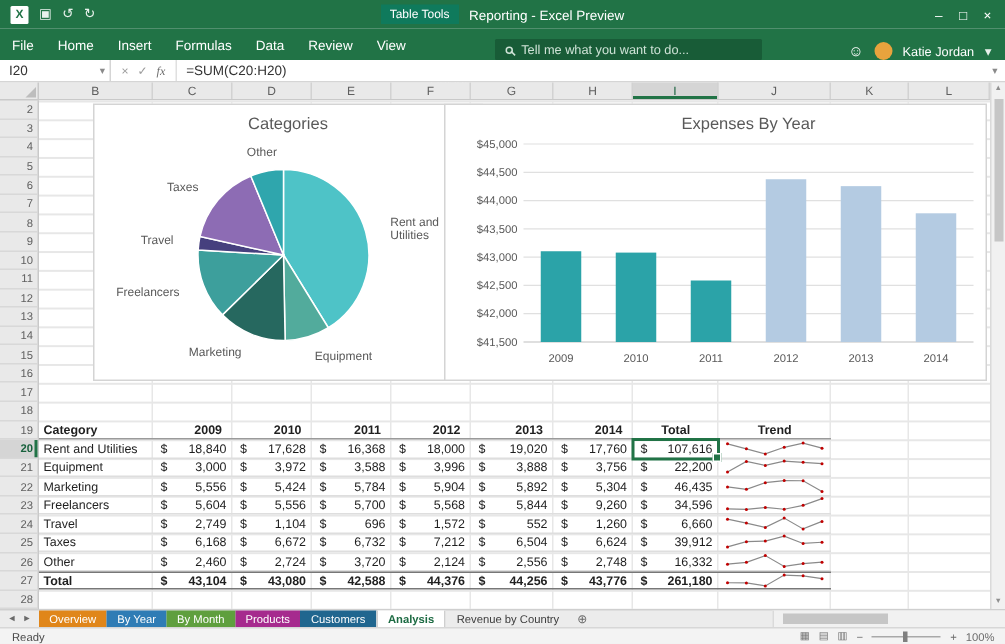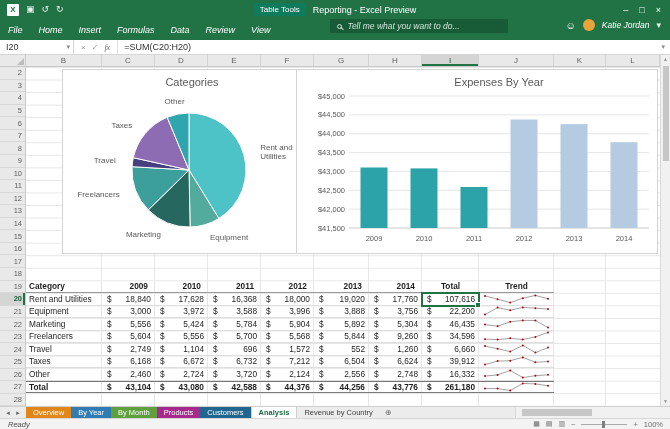--- a/index.html
+++ b/index.html
@@ -11,21 +11,21 @@
 .titlebar{position:absolute;top:0;left:0;right:0;height:19px;background:#217346;display:flex;align-items:center;color:#fff;}
 .qat{display:flex;align-items:center;gap:7px;padding-left:7px;z-index:2;}
 .excel-logo{width:12px;height:12px;background:#fff;color:#217346;font-size:8px;font-weight:bold;display:flex;align-items:center;justify-content:center;border-radius:1px;}
 .qicon{font-size:9px;line-height:1;color:#e8f1ec;}
 .title-center{position:absolute;left:0;right:0;top:0;height:19px;display:flex;align-items:center;justify-content:center;gap:7px;}
 .context-chip{background:#0f7a5c;color:#fff;font-size:8px;padding:2px 6px;}
 .wtitle{font-size:9px;color:#fff;}
 .winctl{margin-left:auto;display:flex;gap:11px;padding-right:9px;font-size:9px;z-index:2;color:#fff;}
 
 
-.tabrow{position:absolute;top:19px;left:0;right:0;height:21px;background:#217346;display:flex;align-items:flex-start;color:#fff;font-style:italic;}
+.tabrow{position:absolute;top:19px;left:0;right:0;height:21px;background:#217346;display:flex;align-items:flex-end;color:#fff;}
 .tabs{display:flex;align-items:stretch;height:100%;}
 .rtab{font-size:9px;padding:0 8px;display:flex;align-items:center;color:#fff;white-space:nowrap;}
 .rtab.contextual{background:rgba(255,255,255,.22);margin-top:36px;}
 .tellme{margin-left:8px;background:#185c37;color:#cfe3d7;font-size:8.5px;padding:2px 7px;display:flex;gap:5px;align-items:center;width:178px;border-radius:1px;}
 .lens{width:5px;height:5px;border:1px solid #cfe3d7;border-radius:50%;position:relative;flex:0 0 auto;}
 .lens:after{content:"";position:absolute;width:4px;height:1px;background:#cfe3d7;transform:rotate(45deg);right:-3px;bottom:-1px;}
 .tabrow-right{margin-left:auto;display:flex;align-items:center;gap:7px;padding-right:9px;}
 .smiley{font-size:10px;}
 .avatar{width:12px;height:12px;border-radius:50%;background:#e8a33d;display:inline-block;}
 .uname{font-size:8.5px;}
@@ -82,21 +82,21 @@
 .stabs{display:flex;align-items:stretch;}
 .stab{display:flex;align-items:center;padding:0 7px;font-size:7.5px;color:#fff;white-space:nowrap;}
 .stab.active{background:#fff;color:#1d6b43;font-weight:bold;border-left:1px solid #cfcfcf;border-right:1px solid #cfcfcf;}
 .stab.plain{color:#3c3c3c;}
 .newsheet{display:flex;align-items:center;padding:0 5px;color:#6a6a6a;font-size:8px;}
 .hscroll{margin-left:auto;width:155px;background:#f1f1f1;border-left:1px solid #dadada;position:relative;}
 .hthumb{position:absolute;left:6px;top:2px;bottom:2px;width:70px;background:#c6c6c6;}
 
 
 .statusbar{position:absolute;left:0;right:0;bottom:0;height:11px;background:#f3f3f3;border-top:1px solid #d7d7d7;display:flex;align-items:center;font-size:7.5px;color:#4a4a4a;}
-.ready{padding-left:8px;font-style:italic;}
+.ready{padding-left:8px;}
 .sbright{margin-left:auto;display:flex;align-items:center;gap:6px;padding-right:7px;color:#6d6d6d;}
 .vicon{font-size:7px;}
 .zoomtrack{width:46px;height:1px;background:#a9a9a9;position:relative;}
 .zoomthumb{position:absolute;left:21px;top:-3px;width:3px;height:7px;background:#7f7f7f;}
 .zoomlabel{font-size:7.5px;}
 </style>
 </head>
 <body>
 
 <div class="app">

